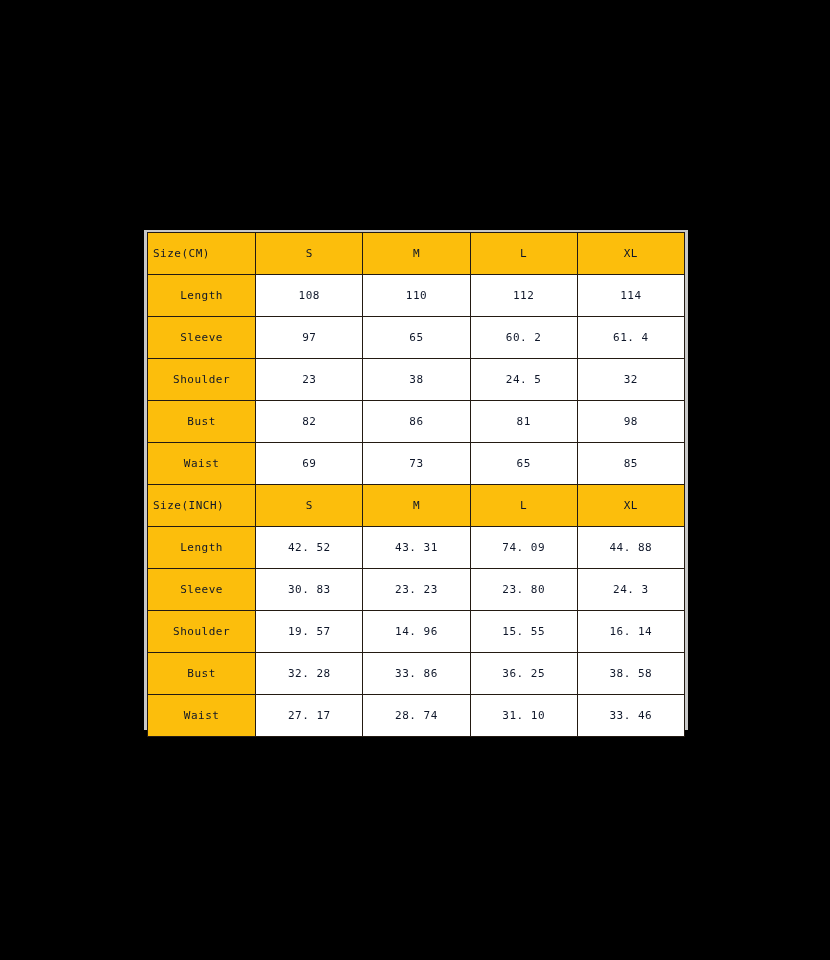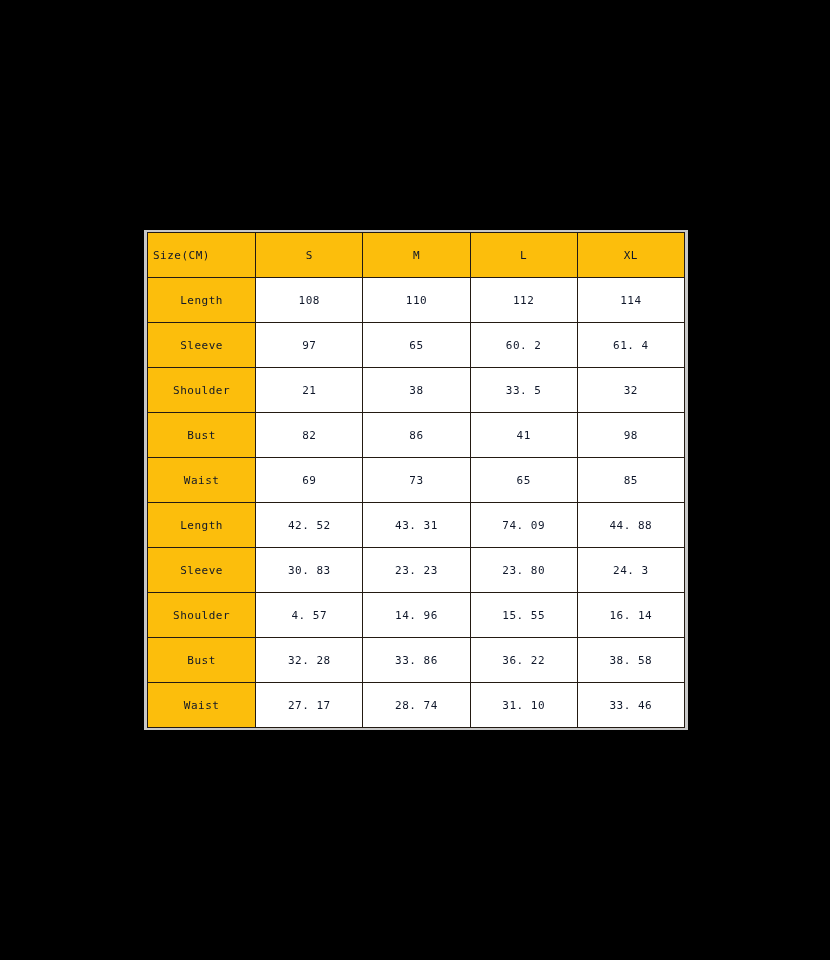--- a/index.html
+++ b/index.html
@@ -108,72 +108,79 @@
       <tr>
         <td class="label">Sleeve</td>
         <td class="value">97</td>
         <td class="value">65</td>
         <td class="value">60. 2</td>
         <td class="value">61. 4</td>
       </tr>
 
       <tr>
         <td class="label">Shoulder</td>
-        <td class="value">21</td>
+        <td class="value">23</td>
         <td class="value">38</td>
-        <td class="value">33. 5</td>
+        <td class="value">24. 5</td>
         <td class="value">32</td>
       </tr>
 
       <tr>
         <td class="label">Bust</td>
         <td class="value">82</td>
         <td class="value">86</td>
-        <td class="value">41</td>
+        <td class="value">81</td>
         <td class="value">98</td>
       </tr>
 
       <tr>
         <td class="label">Waist</td>
         <td class="value">69</td>
         <td class="value">73</td>
         <td class="value">65</td>
         <td class="value">85</td>
       </tr>
 
+      <tr class="section-header">
+        <td class="label">Size(INCH)</td>
+        <td>S</td>
+        <td>M</td>
+        <td>L</td>
+        <td>XL</td>
+      </tr>
 
       <tr>
         <td class="label">Length</td>
         <td class="value">42. 52</td>
         <td class="value">43. 31</td>
         <td class="value">74. 09</td>
         <td class="value">44. 88</td>
       </tr>
 
       <tr>
         <td class="label">Sleeve</td>
         <td class="value">30. 83</td>
         <td class="value">23. 23</td>
         <td class="value">23. 80</td>
         <td class="value">24. 3</td>
       </tr>
 
       <tr>
         <td class="label">Shoulder</td>
-        <td class="value">4. 57</td>
+        <td class="value">19. 57</td>
         <td class="value">14. 96</td>
         <td class="value">15. 55</td>
         <td class="value">16. 14</td>
       </tr>
 
       <tr>
         <td class="label">Bust</td>
         <td class="value">32. 28</td>
         <td class="value">33. 86</td>
-        <td class="value">36. 22</td>
+        <td class="value">36. 25</td>
         <td class="value">38. 58</td>
       </tr>
 
       <tr>
         <td class="label">Waist</td>
         <td class="value">27. 17</td>
         <td class="value">28. 74</td>
         <td class="value">31. 10</td>
         <td class="value">33. 46</td>
       </tr>

